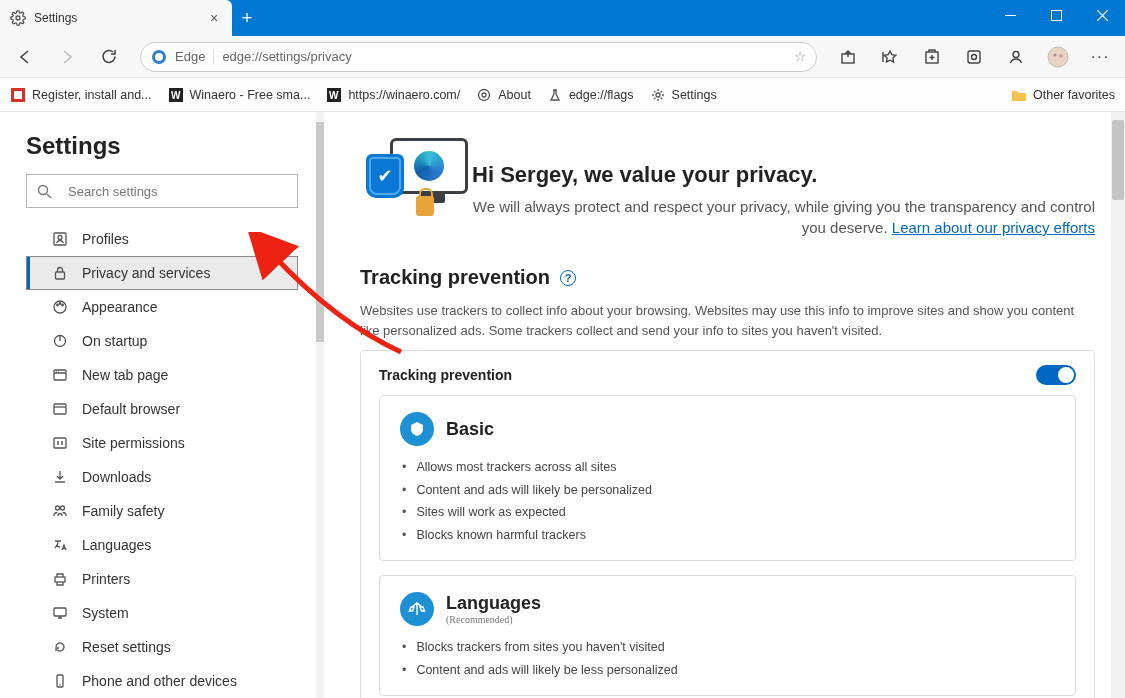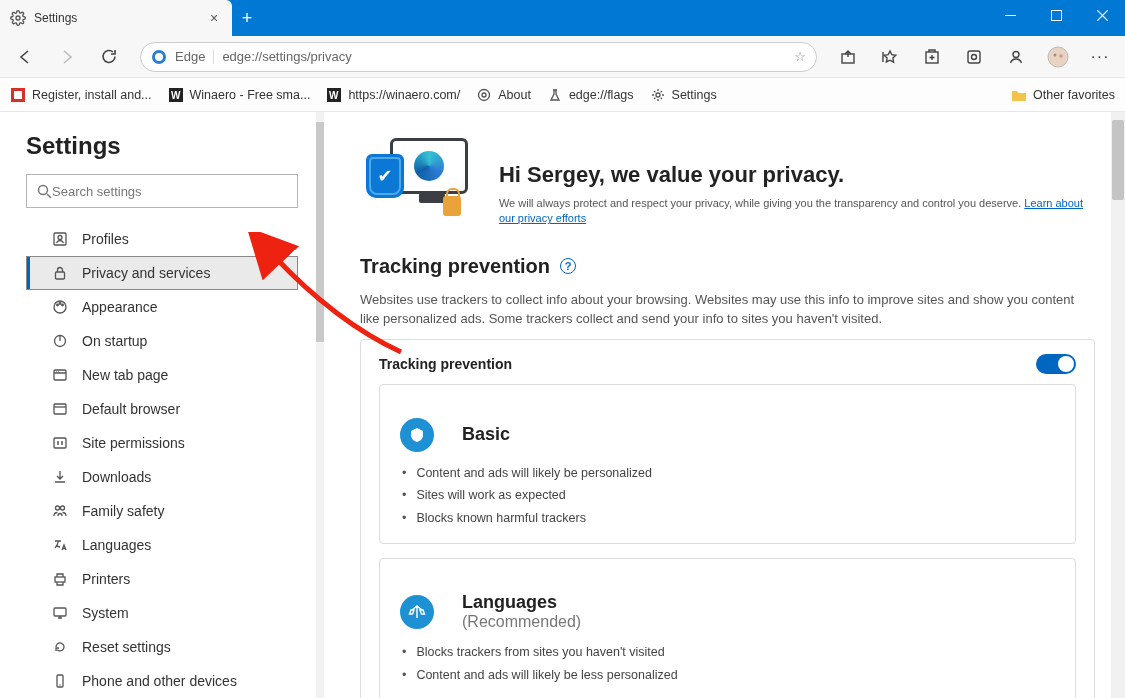--- a/index.html
+++ b/index.html
@@ -31,21 +31,21 @@
 .bmspacer { flex:1; }
 
 
 .content { display:flex; height: calc(698px - 36px - 42px - 34px); }
 
 
 .sidebar { width: 330px; padding: 20px 26px 10px 26px; overflow:hidden; border-right: 6px solid transparent; position:relative; }
 .sbscroll { position:absolute; right:0; top:0; width:8px; height:100%; background:#f2f2f2; }
 .sbthumb { position:absolute; right:0; top:10px; width:8px; height:220px; background:#c9c9c9; }
 .sb-title { font-size: 24px; font-weight:600; margin-bottom: 14px; }
-.sb-search { border:1px solid #b5b5b5; height:34px; display:flex; align-items:center; padding:0 10px; gap:0; color:#777; margin-bottom:14px; }
+.sb-search { border:1px solid #b5b5b5; height:34px; display:flex; align-items:center; padding:0 10px; gap:16px; color:#777; margin-bottom:14px; }
 .sb-list { display:flex; flex-direction:column; }
 .sb-item { display:flex; align-items:center; gap:14px; height:34px; padding:0 6px 0 24px; font-size:14px; color:#333; border:1px solid transparent; }
 .sb-item .sic { width:17px; height:17px; display:inline-flex; align-items:center; justify-content:center; color:#555; }
 .sb-item.selected { border:1px solid #888; background:#eaeaea; position:relative; }
 .sb-item.selected::before { content:""; position:absolute; left:0; top:0; bottom:0; width:3px; background:#0067c0; }
 
 
 .main { flex:1; overflow:hidden; position:relative; padding: 18px 30px 0 30px; }
 .mainscroll { position:absolute; right:0; top:0; width:14px; height:100%; background:#f1f1f1; }
 .mainthumb { position:absolute; right:1px; top:8px; width:12px; height:80px; background:#c4c4c4; border-radius:2px; }
@@ -54,37 +54,37 @@
 .hero-illus { width:130px; height:90px; position:relative; }
 .monitor { position:absolute; left:30px; top:8px; width:78px; height:56px; border:3px solid #3b3f44; border-radius:6px; background:#fff; display:flex; align-items:center; justify-content:center; }
 .monitor::after { content:""; position:absolute; bottom:-12px; left:26px; width:26px; height:10px; background:#3b3f44; border-radius:2px; }
 .edge-logo { width:30px; height:30px; border-radius:50%; background: conic-gradient(#36c1d4,#2b7cd3,#0f5fa8,#36c1d4); }
 .shield { position:absolute; left:6px; top:24px; width:38px; height:44px; background:#0a78d4; border-radius:6px 6px 10px 10px; display:flex; align-items:center; justify-content:center; color:#fff; font-size:18px; }
 .shield::before { content:""; position:absolute; inset:3px; border:2px solid #4fa8e8; border-radius:4px 4px 8px 8px; }
 .lockico { position:absolute; right:14px; bottom:4px; width:18px; height:20px; background:#e8a33a; border-radius:3px; }
 .lockico::before { content:""; position:absolute; top:-8px; left:3px; width:10px; height:10px; border:2px solid #e8a33a; border-bottom:none; border-radius:6px 6px 0 0; }
 
 .hero-text h2 { font-size:22px; font-weight:600; margin-bottom:8px;margin-top:32px; }
-.hero-text p { font-size:11px; color:#555; line-height:1.4; }
+.hero-text p { font-size:15px; color:#555; line-height:1.4;text-align:right; }
 .hero-text a { color:#0067c0; text-decoration:underline; }
 
 .section-title { font-size:20px; font-weight:600; margin-bottom:12px; display:flex; align-items:center; gap:10px; }
 .help-ic { width:16px; height:16px; border:1.5px solid #0067c0; border-radius:50%; color:#0067c0; font-size:11px; display:inline-flex; align-items:center; justify-content:center; }
 .section-desc { font-size:13px; color:#555; line-height:1.5; margin-bottom:10px; }
 
 .card { border:1px solid #ddd; border-radius:4px; padding:14px 18px; margin-bottom:14px; }
 .card-head { display:flex; justify-content:space-between; align-items:center; margin-bottom:10px; font-size:14px; font-weight:600; }
 .toggle { width:40px; height:20px; background:#0067c0; border-radius:10px; position:relative; }
 .toggle::after { content:""; position:absolute; right:2px; top:2px; width:16px; height:16px; background:#fff; border-radius:50%; }
 
 .level { border:1px solid #ddd; border-radius:4px; padding:16px 20px 14px 20px; margin-bottom:14px; }
-.level-head { display:flex; align-items:center; gap:28px; margin-bottom:10px;margin-top:17px; }
+.level-head { display:flex; align-items:center; gap:12px; margin-bottom:10px; }
 .level-icon { width:34px; height:34px; border-radius:50%; background:#1e90d4; display:flex; align-items:center; justify-content:center; color:#fff; font-size:16px; }
 .level-title { font-size:18px; font-weight:600; }
-.level-sub { font-size:16px; color:#777; }
+.level-sub { font-size:10px; color:#777;font-family:Liberation Serif, serif; }
 .level ul { list-style:none; font-size:12.5px; color:#444; line-height:1.8; padding-left:2px; }
 .level li::before { content:"•"; color:#555; margin-right:10px; }
 
 
 .arrow-svg { position:absolute; left:246px; top:232px; pointer-events:none; }
 
 svg { display:block; }
 </style>
 </head>
 <body>
@@ -439,20 +439,21 @@
           <div class="level-icon">
               <svg width="18" height="18" fill="#fff">
                 <path d="M9 2l6 3v4c0 4-3 6-6 7-3-1-6-3-6-7V5z"></path>
               </svg>
             </div>
           <div>
             <div class="level-title">Basic</div>
           </div>
         </div>
         <ul>
+          <li>Allows most trackers across all sites</li>
           <li>Content and ads will likely be personalized</li>
           <li>Sites will work as expected</li>
           <li>Blocks known harmful trackers</li>
         </ul>
       </div>
 
       <div class="level">
         <div class="level-head">
           <div class="level-icon">
               <svg width="18" height="18" fill="#fff">

